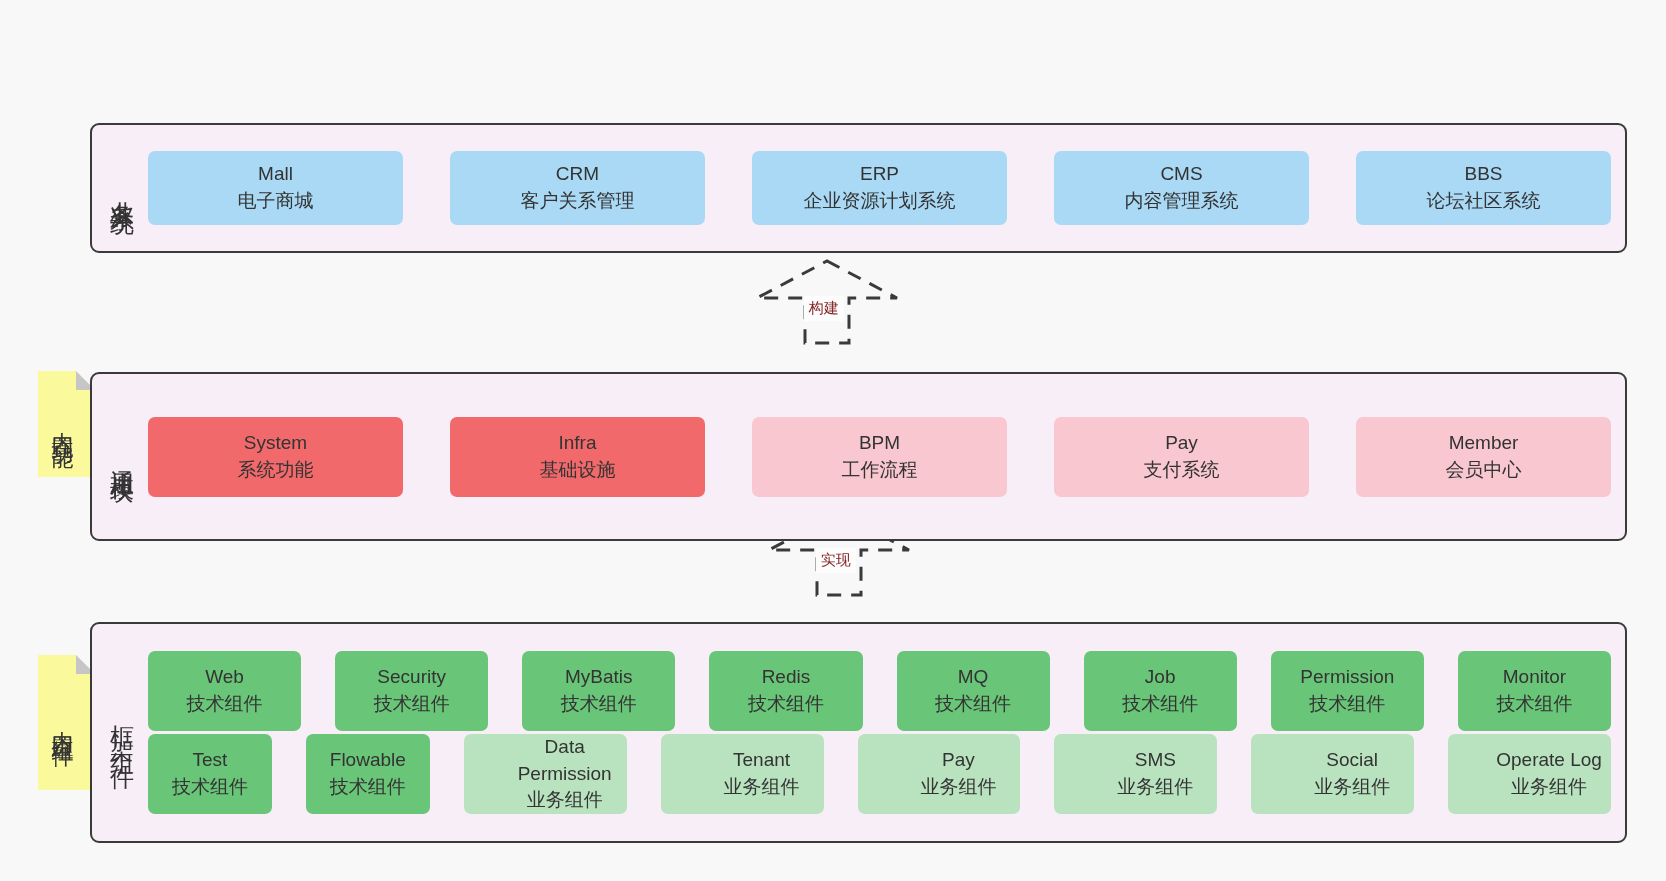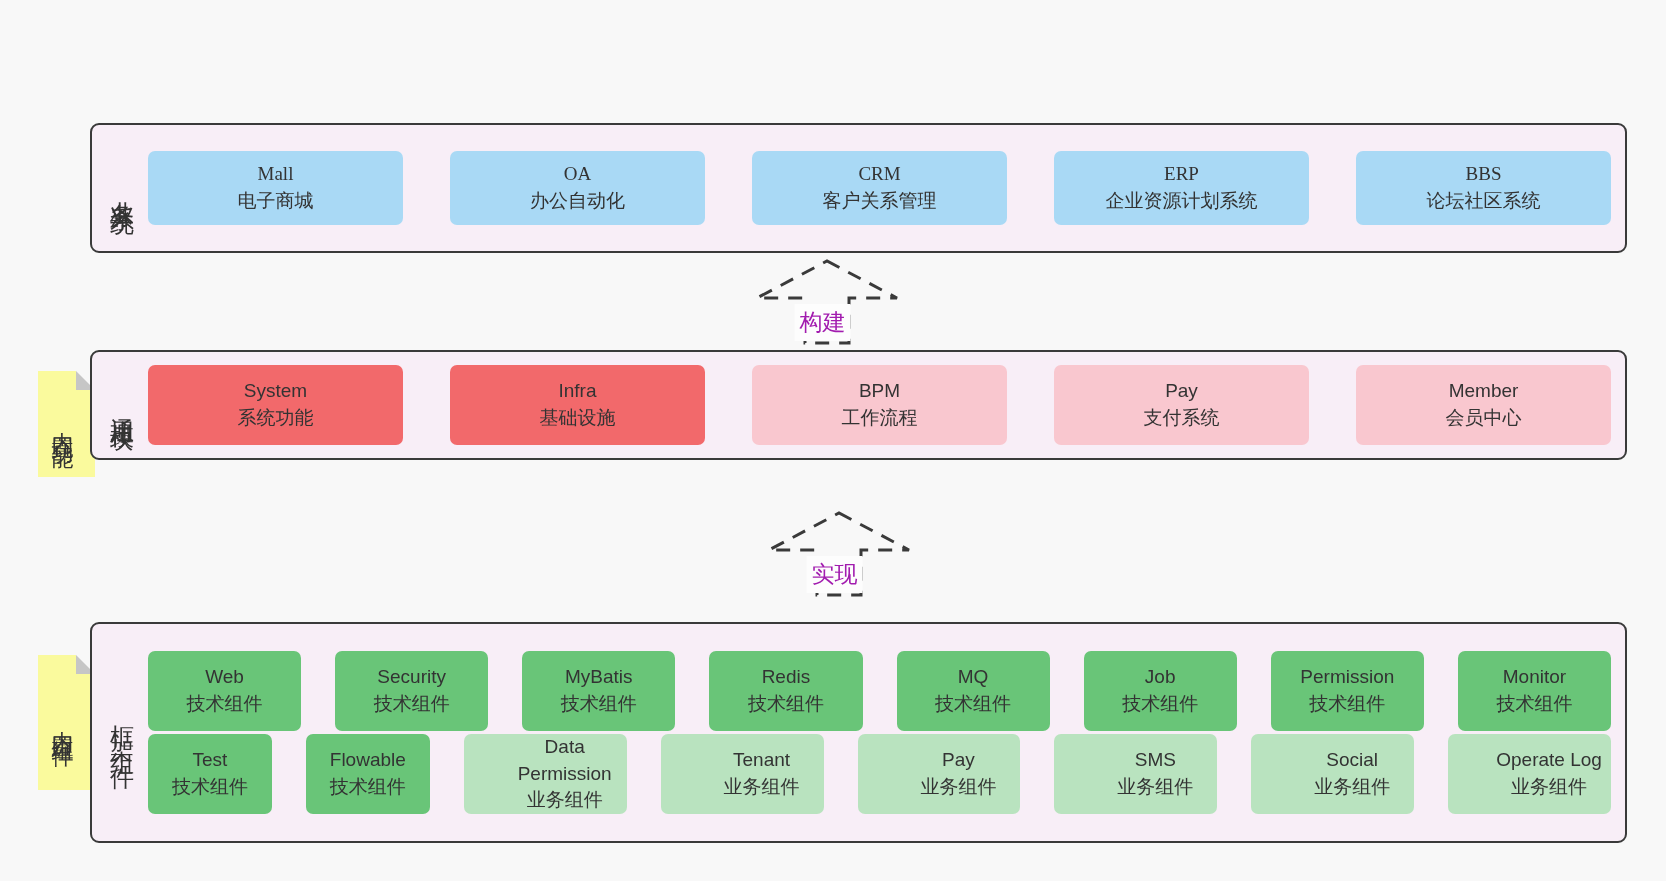--- a/index.html
+++ b/index.html
@@ -7,39 +7,39 @@
     width:1666px;height:881px;position:relative;overflow:hidden;
     background:#f8f8f8;color:#333;
     font-family:"Liberation Sans","DejaVu Sans",sans-serif;
   }
   .panel{
     position:absolute;left:90px;width:1537px;box-sizing:border-box;
     background:#f8eef7;border:2px solid #3a3a3a;border-radius:9px;
     display:flex;align-items:center;padding:0 14px 0 10px;z-index:2;
   }
   #panel-business{top:123px;height:130px;}
-  #panel-modules{top:350px;height:110px;}
+  #panel-modules{top:372px;height:169px;}
   #panel-components{top:622px;height:221px;}
   .side-label{
     writing-mode:vertical-rl;text-orientation:upright;
     font-size:24px;letter-spacing:3px;color:#333;
     width:40px;text-align:center;flex:0 0 40px;line-height:40px;
   }
   #panel-components .side-label{letter-spacing:14px;}
   .boxes{flex:1;display:flex;gap:47px;margin-left:6px;}
   .rows{flex:1;display:flex;flex-direction:column;gap:3px;margin-left:6px;}
   .row{display:flex;gap:34px;}
   .box{
     flex:1;border-radius:7px;display:flex;flex-direction:column;
     align-items:center;justify-content:center;text-align:center;
     font-size:19px;line-height:1.42;height:74px;padding:2px 4px;box-sizing:border-box;
   }
   #panel-modules .box{height:80px;}
   .row .box{height:80px;}
-  .box.blue{background:#a9d9f5;font-family:Liberation Serif, serif;}
+  .box.blue{background:#a9d9f5;}
   .box.red{background:#f2696b;}
   .box.pink{background:#f9c7cf;}
   .box.green-dark{background:#69c578;}
   .box.green-light{background:#b9e3bf;padding-left:43px;}
   .tag{
     position:absolute;left:38px;width:57px;box-sizing:border-box;
     background:#fafa9d;z-index:1;
     display:flex;align-items:center;justify-content:center;
   }
   #tag-modules{top:371px;height:106px;}
@@ -51,45 +51,45 @@
   }
   .tag-text{
     writing-mode:vertical-rl;text-orientation:upright;
     font-size:22px;letter-spacing:5px;color:#333;margin-right:8px;
   }
   .arrow{position:absolute;width:150px;height:88px;z-index:0;}
   .arrow svg{position:absolute;top:0;left:0;}
   #arrow-build{left:752px;top:258px;}
   #arrow-implement{left:764px;top:510px;font-family:Liberation Serif, serif;}
   .arrow-label{
-    position:absolute;left:50%;top:46px;transform:translateX(-58%);
-    background:#fdfdfd;padding:3px 5px;font-size:23px;color:#a21caf;white-space:nowrap;
+    position:absolute;left:50%;top:38px;transform:translateX(-58%);
+    background:#fdfdfd;padding:3px 5px;font-size:15px;color:#7f1d1d;white-space:nowrap;
   }
 </style>
 </head>
 <body>
 
 <div class="panel" id="panel-business">
   <div class="side-label">业务系统</div>
   <div class="boxes">
     <div class="box blue">
       <div>Mall</div>
       <div>电子商城</div>
     </div>
     <div class="box blue">
-      <div>OA</div>
-      <div>办公自动化</div>
-    </div>
-    <div class="box blue">
       <div>CRM</div>
       <div>客户关系管理</div>
     </div>
     <div class="box blue">
       <div>ERP</div>
       <div>企业资源计划系统</div>
+    </div>
+    <div class="box blue">
+      <div>CMS</div>
+      <div>内容管理系统</div>
     </div>
     <div class="box blue">
       <div>BBS</div>
       <div>论坛社区系统</div>
     </div>
   </div>
 </div>
 
 <div class="arrow" id="arrow-build">
   <svg width="150" height="88" viewBox="0 0 150 88">

